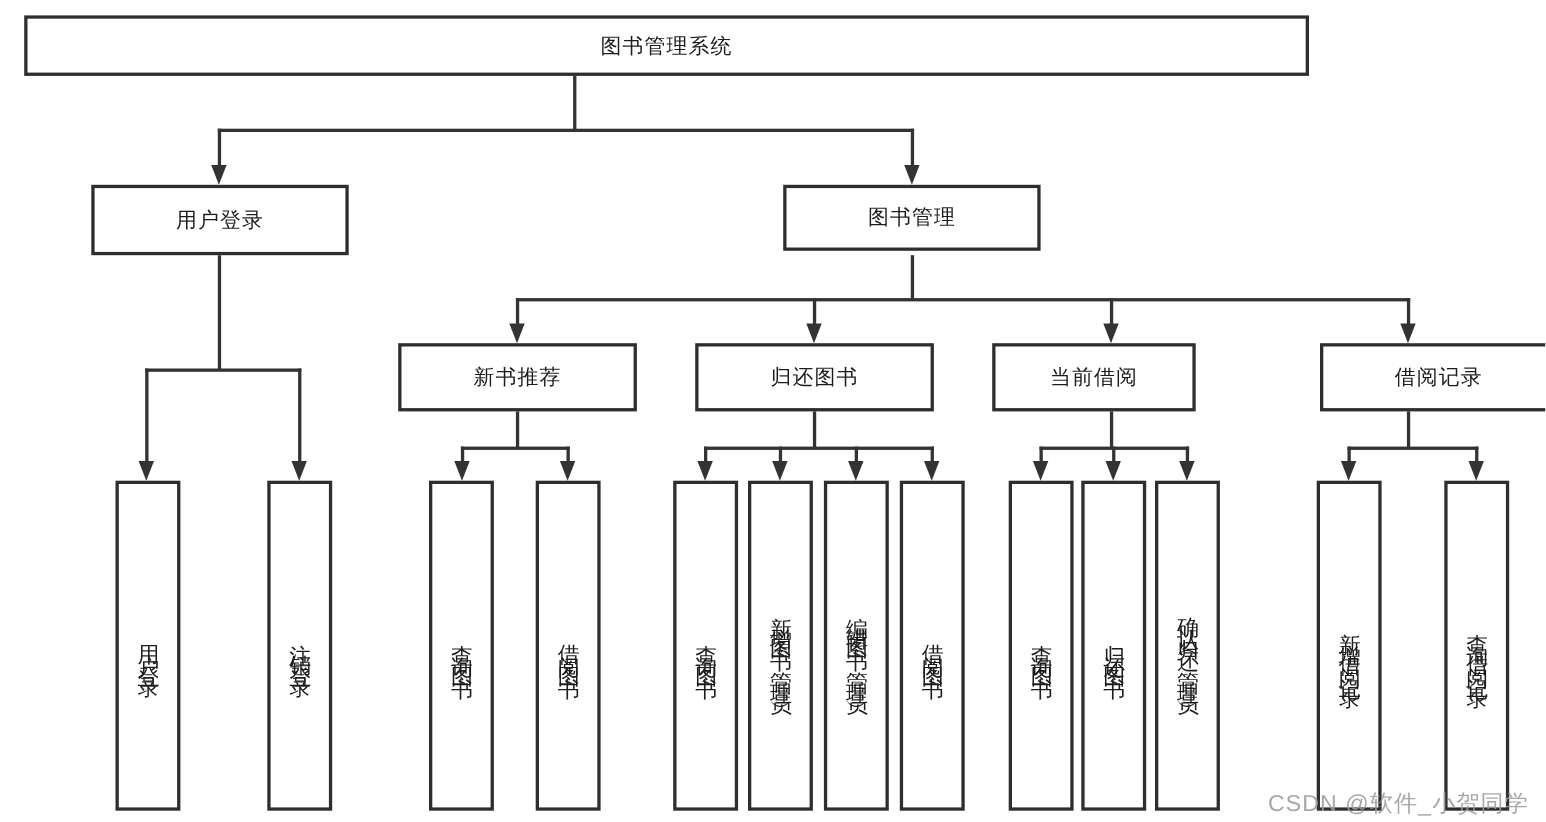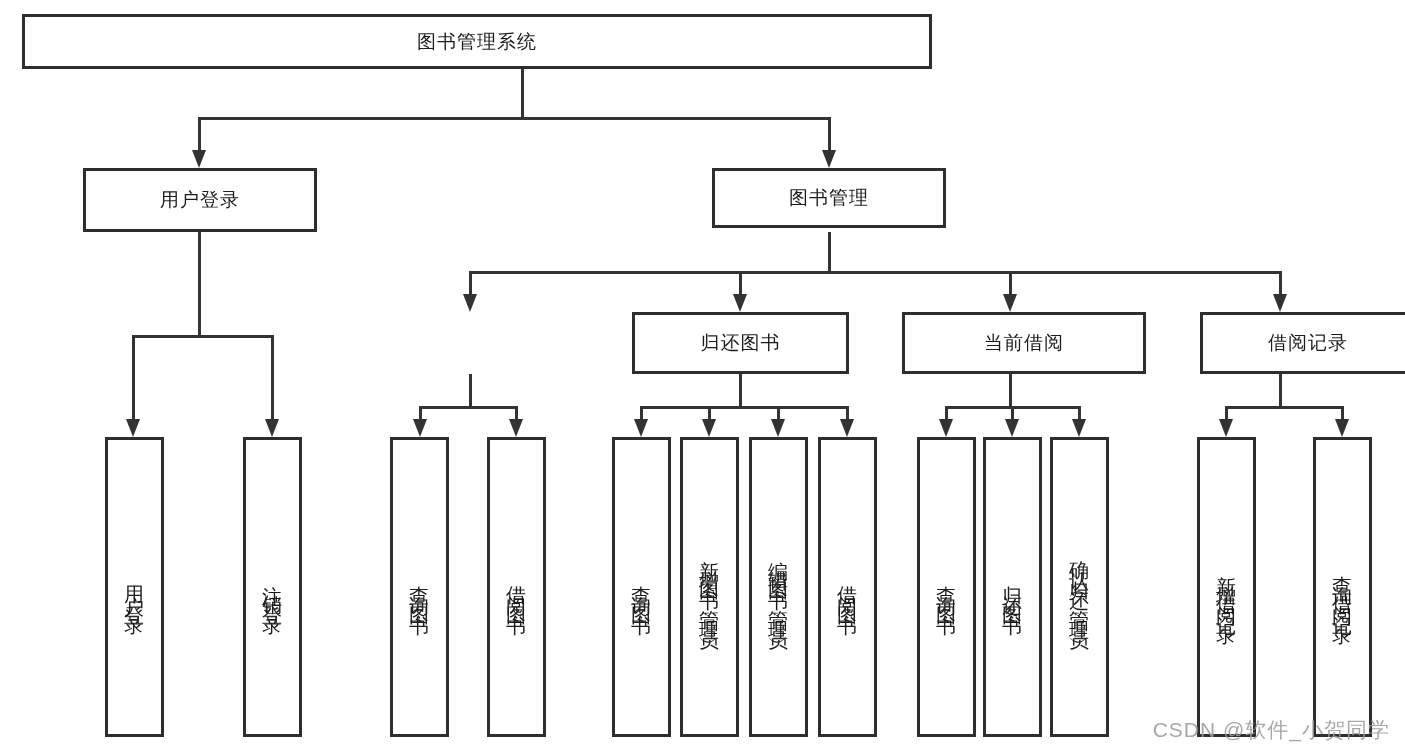--- a/index.html
+++ b/index.html
@@ -50,27 +50,28 @@
     opacity: 0.9;
     z-index: 5;
     margin-left: 20px;
   }
 </style>
 </head>
 <body>
 
 <div class="stage">
 
-  <div class="box" style="left:22px; top:14px; width:910px; height:55px;">图书管理系统</div>
+  <div class="box" style="left:22px; top:14px; width:1168px; height:55px;">图书管理系统</div>
 
   <div class="box" style="left:83px; top:168px; width:234px; height:64px;">用户登录</div>
   <div class="box" style="left:712px; top:168px; width:234px; height:60px;">图书管理</div>
 
+  <div class="box" style="left:362px; top:312px; width:217px; height:62px;">新书推荐</div>
   <div class="box" style="left:632px; top:312px; width:217px; height:62px;">归还图书</div>
-  <div class="box" style="left:902px; top:312px; width:244px; height:62px;">当前借阅</div>
+  <div class="box" style="left:902px; top:312px; width:185px; height:62px;">当前借阅</div>
   <div class="box" style="left:1172px; top:312px; width:216px; height:62px;margin-left:28px;">借阅记录</div>
 
   <div class="box vbox" style="left:105px; top:437px; width:59px; height:300px;">用户登录</div>
   <div class="box vbox" style="left:243px; top:437px; width:59px; height:300px;">注销登录</div>
 
   <div class="box vbox" style="left:390px; top:437px; width:59px; height:300px;">查询图书</div>
   <div class="box vbox" style="left:487px; top:437px; width:59px; height:300px;">借阅图书</div>
 
   <div class="box vbox" style="left:612px; top:437px; width:59px; height:300px;">查询图书</div>
   <div class="box vbox" style="left:680px; top:437px; width:59px; height:300px;">新增图书（管理员）</div>

